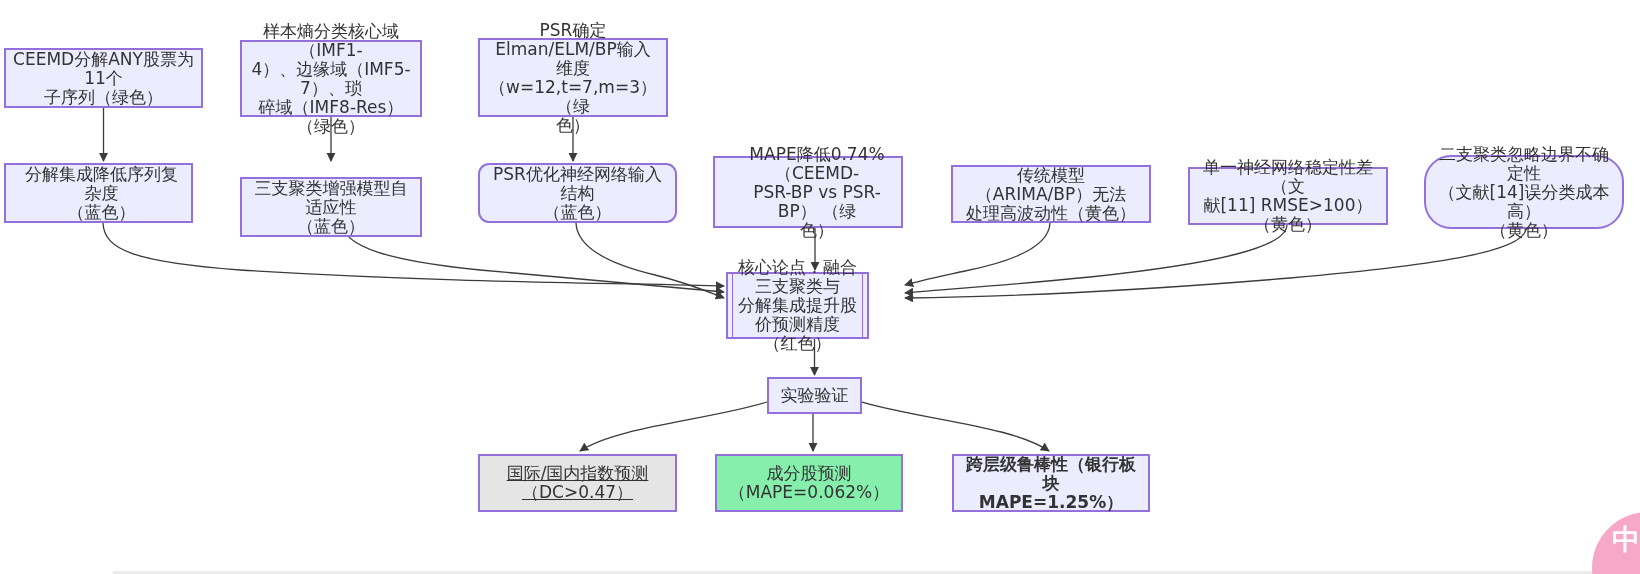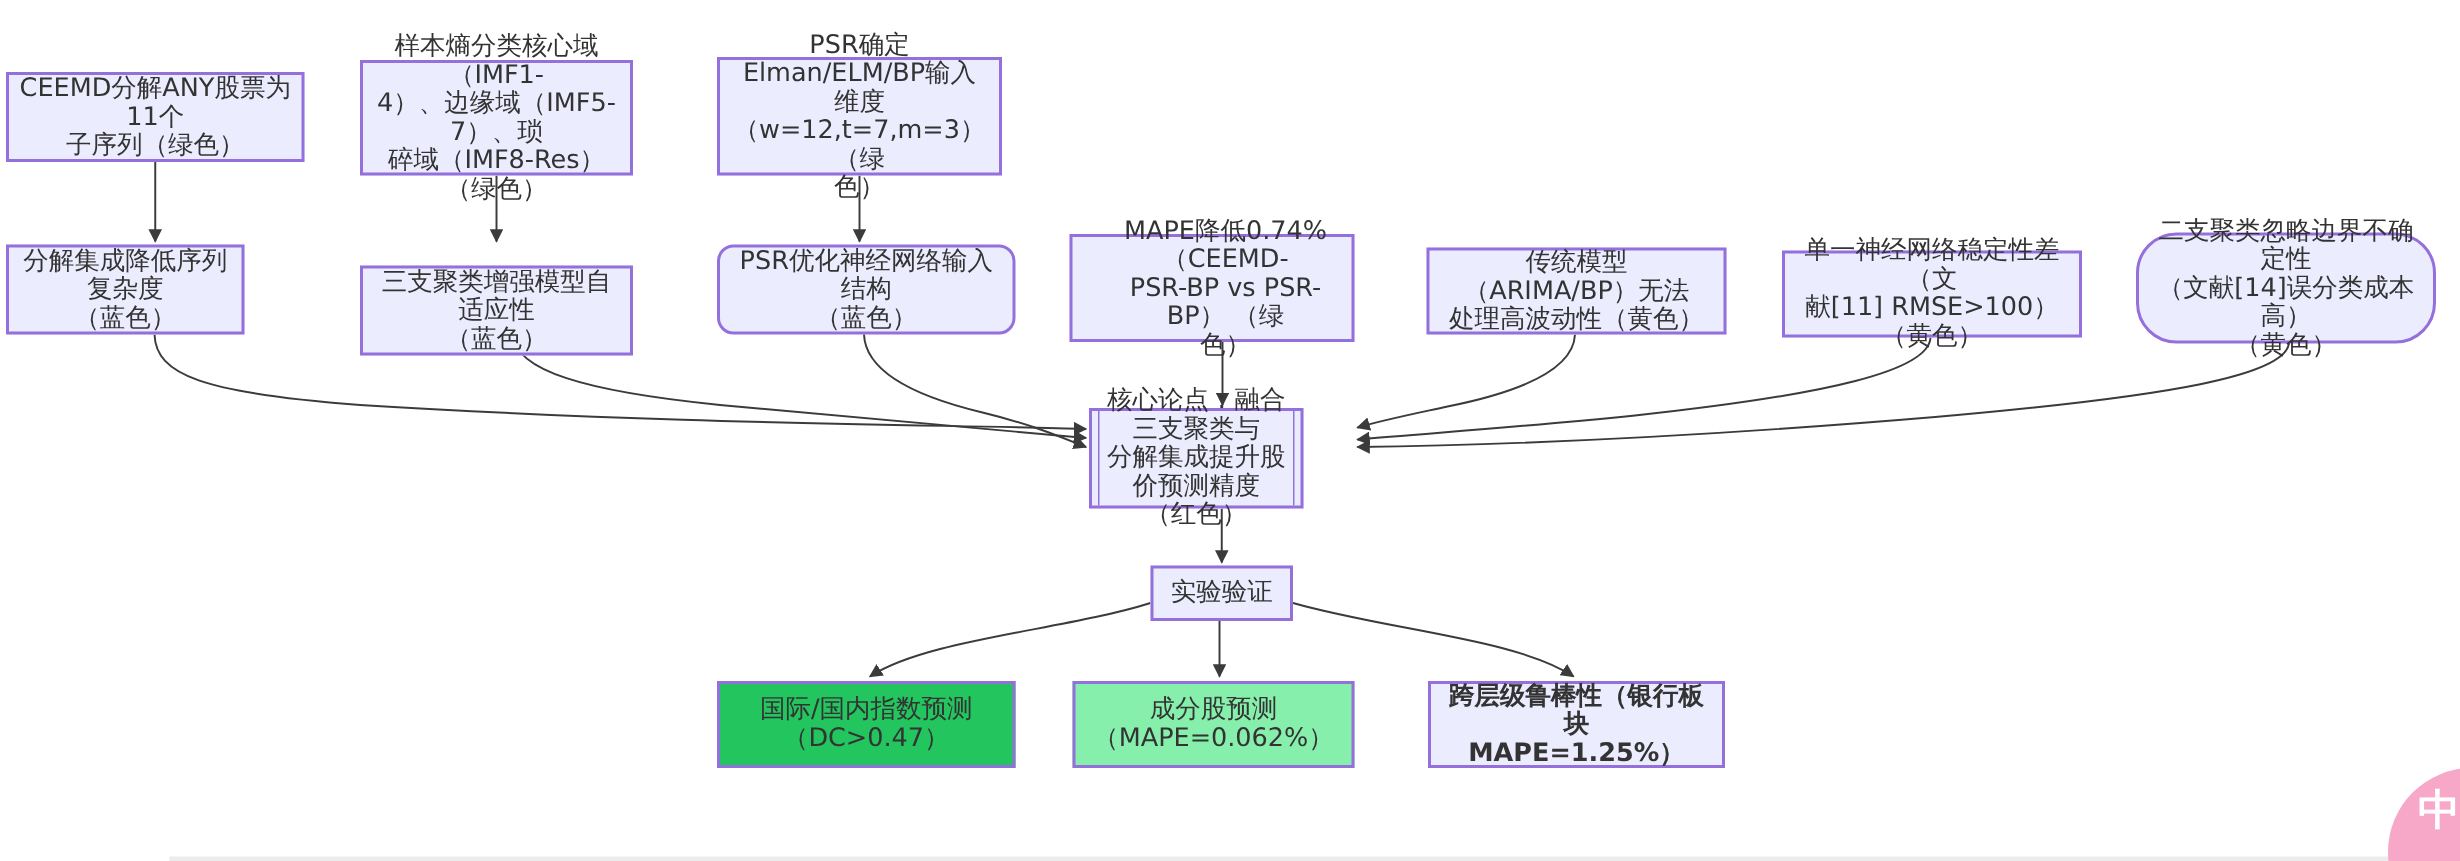--- a/index.html
+++ b/index.html
@@ -61,41 +61,41 @@
 
   <div id="node-layer">
       <div class="node" style="left: 4px; top: 48px; width: 199px; height: 60px; background: rgb(236, 236, 255); border-color: rgb(147, 112, 219); color: rgb(51, 51, 51);">CEEMD分解ANY股票为11个
 子序列（绿色）</div>
       <div class="node" style="left: 240px; top: 40px; width: 182px; height: 77px; background: rgb(236, 236, 255); border-color: rgb(147, 112, 219); color: rgb(51, 51, 51);">样本熵分类核心域（IMF1-
 4）、边缘域（IMF5-7）、琐
 碎域（IMF8-Res） （绿色）</div>
       <div class="node" style="left: 478px; top: 38px; width: 190px; height: 79px; background: rgb(236, 236, 255); border-color: rgb(147, 112, 219); color: rgb(51, 51, 51);">PSR确定Elman/ELM/BP输入
 维度（w=12,t=7,m=3） （绿
 色）</div>
-      <div class="node" style="left: 4px; top: 163px; width: 159px; height: 60px; background: rgb(236, 236, 255); border-color: rgb(147, 112, 219); color: rgb(51, 51, 51);">分解集成降低序列复杂度
+      <div class="node" style="left: 4px; top: 163px; width: 189px; height: 60px; background: rgb(236, 236, 255); border-color: rgb(147, 112, 219); color: rgb(51, 51, 51); padding-left: 12px;">分解集成降低序列复杂度
 （蓝色）</div>
       <div class="node" style="left: 240px; top: 177px; width: 182px; height: 60px; background: rgb(236, 236, 255); border-color: rgb(147, 112, 219); color: rgb(51, 51, 51);">三支聚类增强模型自适应性
 （蓝色）</div>
       <div class="node" style="left: 478px; top: 163px; width: 199px; height: 60px; background: rgb(236, 236, 255); border-color: rgb(147, 112, 219); color: rgb(51, 51, 51); border-radius: 11px;">PSR优化神经网络输入结构
 （蓝色）</div>
       <div class="node" style="left: 713px; top: 156px; width: 190px; height: 72px; background: rgb(236, 236, 255); border-color: rgb(147, 112, 219); color: rgb(51, 51, 51); padding-left: 24px;">MAPE降低0.74%（CEEMD-
 PSR-BP vs PSR-BP） （绿
 色）</div>
       <div class="node" style="left: 951px; top: 165px; width: 200px; height: 58px; background: rgb(236, 236, 255); border-color: rgb(147, 112, 219); color: rgb(51, 51, 51);">传统模型（ARIMA/BP）无法
 处理高波动性（黄色）</div>
       <div class="node" style="left: 1188px; top: 167px; width: 200px; height: 58px; background: rgb(236, 236, 255); border-color: rgb(147, 112, 219); color: rgb(51, 51, 51);">单一神经网络稳定性差（文
 献[11] RMSE&gt;100） （黄色）</div>
       <div class="node" style="left: 1424px; top: 155px; width: 200px; height: 74px; background: rgb(236, 236, 255); border-color: rgb(147, 112, 219); color: rgb(51, 51, 51); border-radius: 27px;">二支聚类忽略边界不确定性
 （文献[14]误分类成本高）
 （黄色）</div>
       <div class="node subroutine" style="left: 726px; top: 272px; width: 143px; height: 67px; background: rgb(236, 236, 255); border-color: rgb(147, 112, 219); color: rgb(51, 51, 51);">核心论点：融合三支聚类与
 分解集成提升股价预测精度
 （红色）</div>
       <div class="node" style="left: 767px; top: 377px; width: 95px; height: 37px; background: rgb(236, 236, 255); border-color: rgb(147, 112, 219); color: rgb(51, 51, 51);">实验验证</div>
-      <div class="node" style="left: 478px; top: 454px; width: 199px; height: 58px; background: #22c55e; border-color: rgb(147, 112, 219); color: rgb(51, 51, 51);">国际/国内指数预测
+      <div class="node" style="left: 478px; top: 454px; width: 199px; height: 58px; background: #e5e5e5; border-color: rgb(147, 112, 219); color: rgb(51, 51, 51); text-decoration: underline;">国际/国内指数预测
 （DC&gt;0.47）</div>
       <div class="node" style="left: 715px; top: 454px; width: 188px; height: 58px; background: #86efac; border-color: rgb(147, 112, 219); color: rgb(51, 51, 51);">成分股预测
 （MAPE=0.062%）</div>
       <div class="node" style="left: 952px; top: 454px; width: 198px; height: 58px; background: rgb(236, 236, 255); border-color: rgb(147, 112, 219); color: rgb(51, 51, 51); font-weight: bold;">跨层级鲁棒性（银行板块
 MAPE=1.25%）</div>
     </div>
 
   <div class="bottom-line"></div>
 
   <button class="translate-btn" style="background: rgb(247, 168, 200);">

